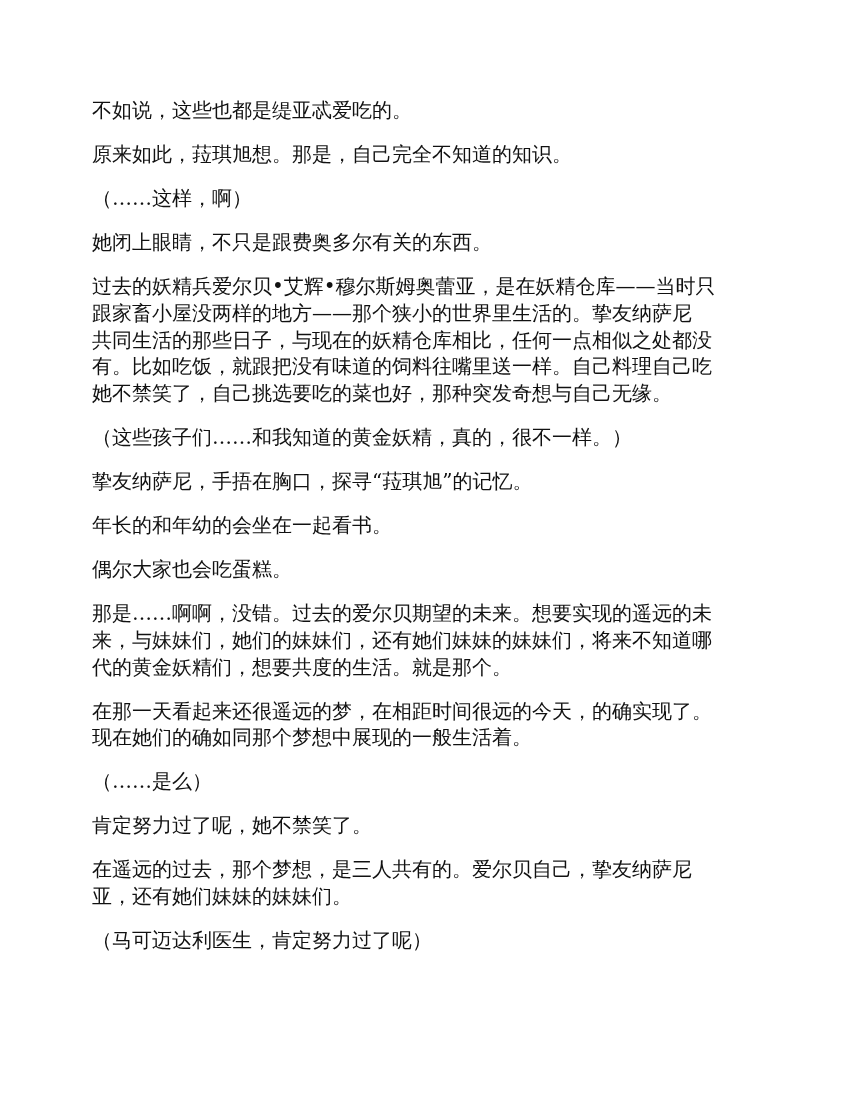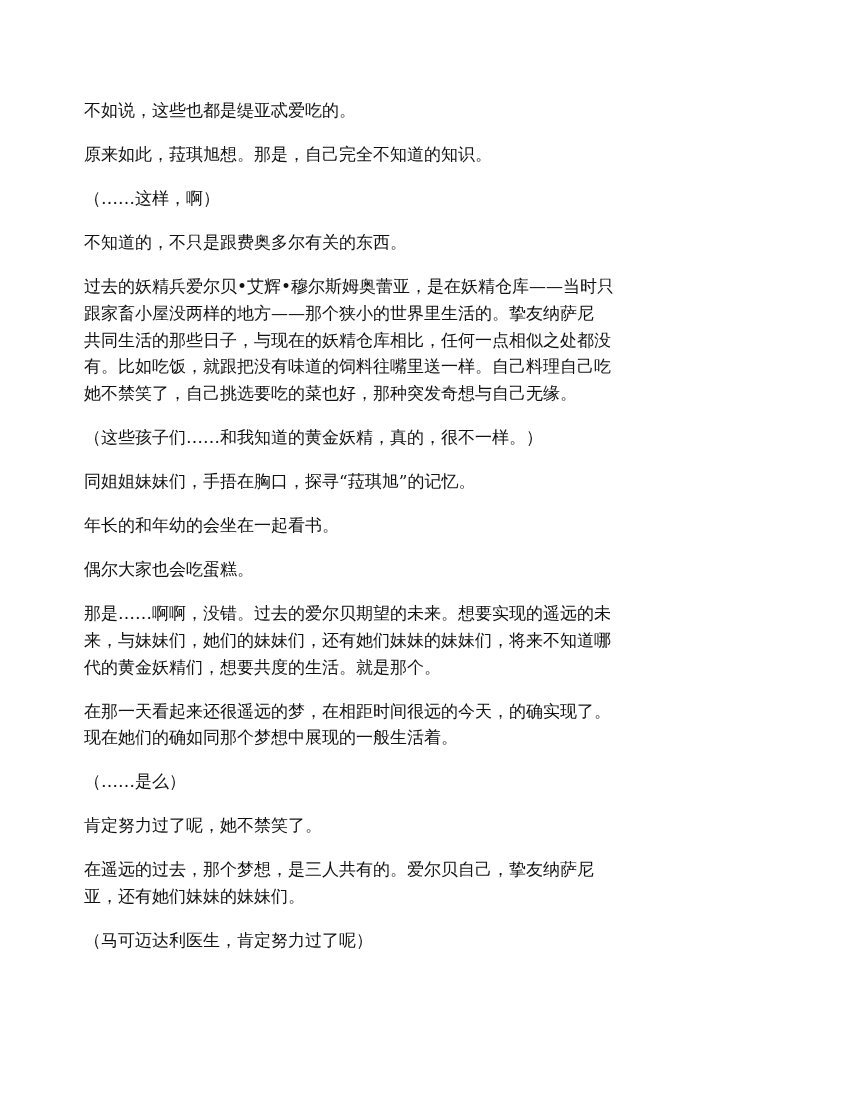--- a/index.html
+++ b/index.html
@@ -1,52 +1,52 @@
 <!DOCTYPE html>
 <html><head>
 <meta charset="utf-8">
 <style>
   html, body { margin: 0; padding: 0; background: #ffffff; }
   body { width: 850px; height: 1100px; position: relative; overflow: hidden; }
   .page {
-    position: absolute; left: 84px; top: 97px; width: 660px;
+    position: absolute; left: 92px; top: 97px; width: 660px;
     font-family: "DejaVu Serif", "Liberation Serif", serif;
-    font-size: 17px; line-height: 26.8px; color: #111111;
+    font-size: 20px; line-height: 26.8px; color: #111111;
   }
   .para { margin: 0 0 17.2px 0; white-space: nowrap; }
   .line { display: block; }
 </style>
 </head>
 <body>
 
 <div class="page">
   <p class="para">
     <span class="line">不如说，这些也都是缇亚忒爱吃的。</span>
   </p>
   <p class="para">
     <span class="line">原来如此，菈琪旭想。那是，自己完全不知道的知识。</span>
   </p>
   <p class="para">
     <span class="line">（……这样，啊）</span>
   </p>
   <p class="para">
-    <span class="line">不知道的，不只是跟费奥多尔有关的东西。</span>
+    <span class="line">她闭上眼睛，不只是跟费奥多尔有关的东西。</span>
   </p>
   <p class="para">
     <span class="line">过去的妖精兵爱尔贝•艾辉•穆尔斯姆奥蕾亚，是在妖精仓库——当时只</span>
     <span class="line">跟家畜小屋没两样的地方——那个狭小的世界里生活的。挚友纳萨尼</span>
     <span class="line">共同生活的那些日子，与现在的妖精仓库相比，任何一点相似之处都没</span>
     <span class="line">有。比如吃饭，就跟把没有味道的饲料往嘴里送一样。自己料理自己吃</span>
     <span class="line">她不禁笑了，自己挑选要吃的菜也好，那种突发奇想与自己无缘。</span>
   </p>
   <p class="para">
     <span class="line">（这些孩子们……和我知道的黄金妖精，真的，很不一样。）</span>
   </p>
   <p class="para">
-    <span class="line">同姐姐妹妹们，手捂在胸口，探寻“菈琪旭”的记忆。</span>
+    <span class="line">挚友纳萨尼，手捂在胸口，探寻“菈琪旭”的记忆。</span>
   </p>
   <p class="para">
     <span class="line">年长的和年幼的会坐在一起看书。</span>
   </p>
   <p class="para">
     <span class="line">偶尔大家也会吃蛋糕。</span>
   </p>
   <p class="para">
     <span class="line">那是……啊啊，没错。过去的爱尔贝期望的未来。想要实现的遥远的未</span>
     <span class="line">来，与妹妹们，她们的妹妹们，还有她们妹妹的妹妹们，将来不知道哪</span>

